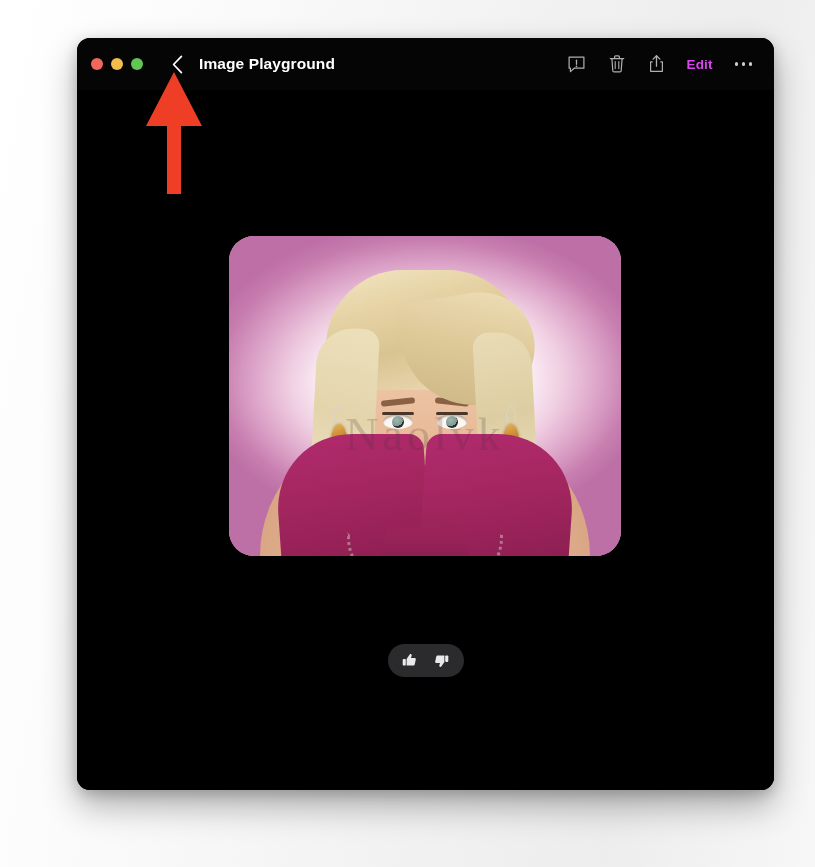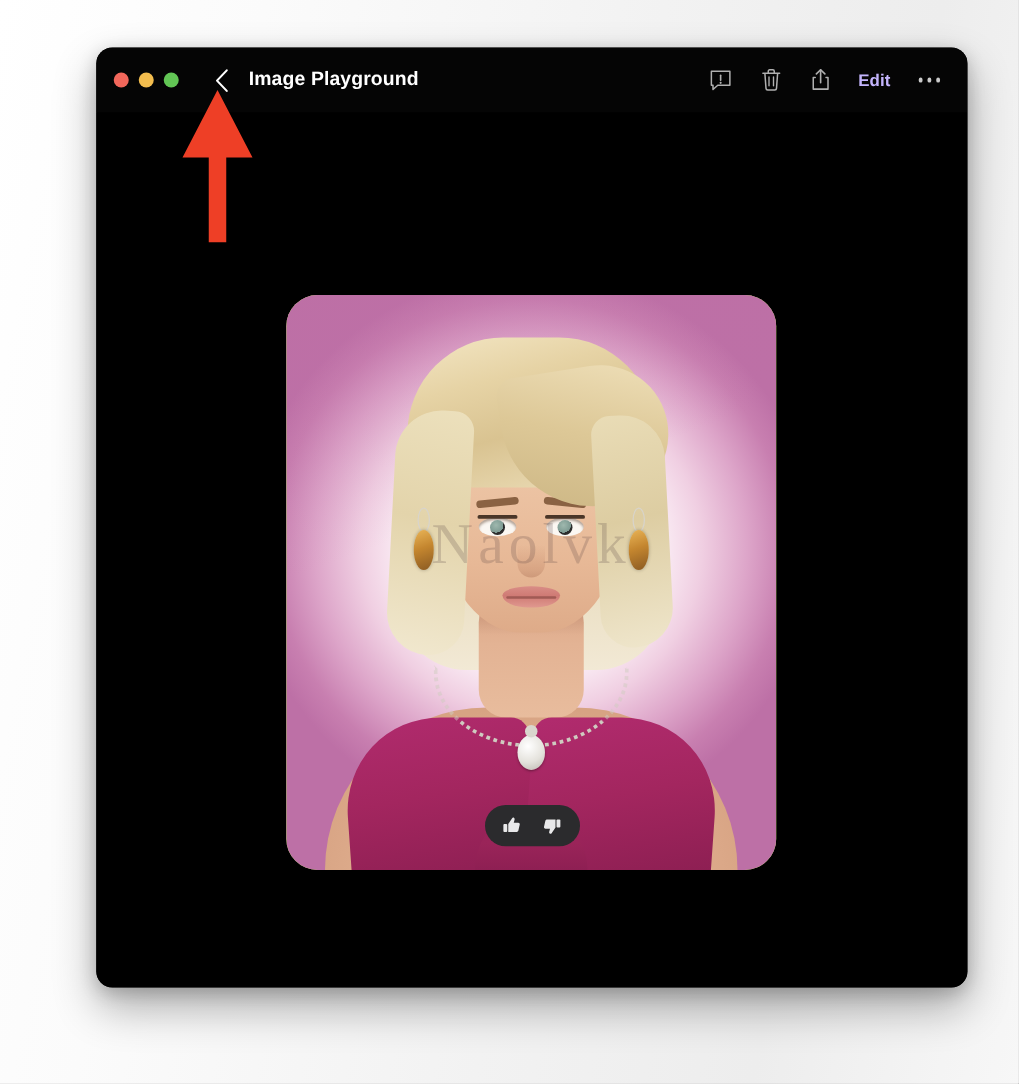--- a/index.html
+++ b/index.html
@@ -89,21 +89,21 @@
     width: 24px;
     height: 26px;
     display: flex;
     align-items: center;
     justify-content: center;
     cursor: pointer;
     opacity: 0.82;
   }
   .tb-icon svg { display: block; }
   .edit-btn {
-    color: #c4b5fd;
+    color: #d946ef;
     font-size: 13.5px;
     font-weight: bold;
     letter-spacing: 0.1px;
     cursor: pointer;
     padding: 2px 2px;
     text-align: center;
   }
   .more-btn {
     display: flex;
     align-items: center;
@@ -126,24 +126,24 @@
     height: 700px;
     background: #000000;
   }
 
   
   .img-card {
     position: absolute;
     left: 152px;
     top: 146px;
     width: 392px;
-    height: 460px;
+    height: 320px;
     border-radius: 25px;
     overflow: hidden;
-    background: #bef264;
+    background: #f0abfc;
   }
 
   .img-bg {
     position: absolute;
     inset: 0;
     background:
       radial-gradient(ellipse 58% 48% at 50% 44%,
         #ffffff 0%, #ffffff 26%, #fdf4f9 42%,
         #f0cfe2 60%, #dda5c9 76%, #c87fb0 90%, #bd70a6 100%);
   }

